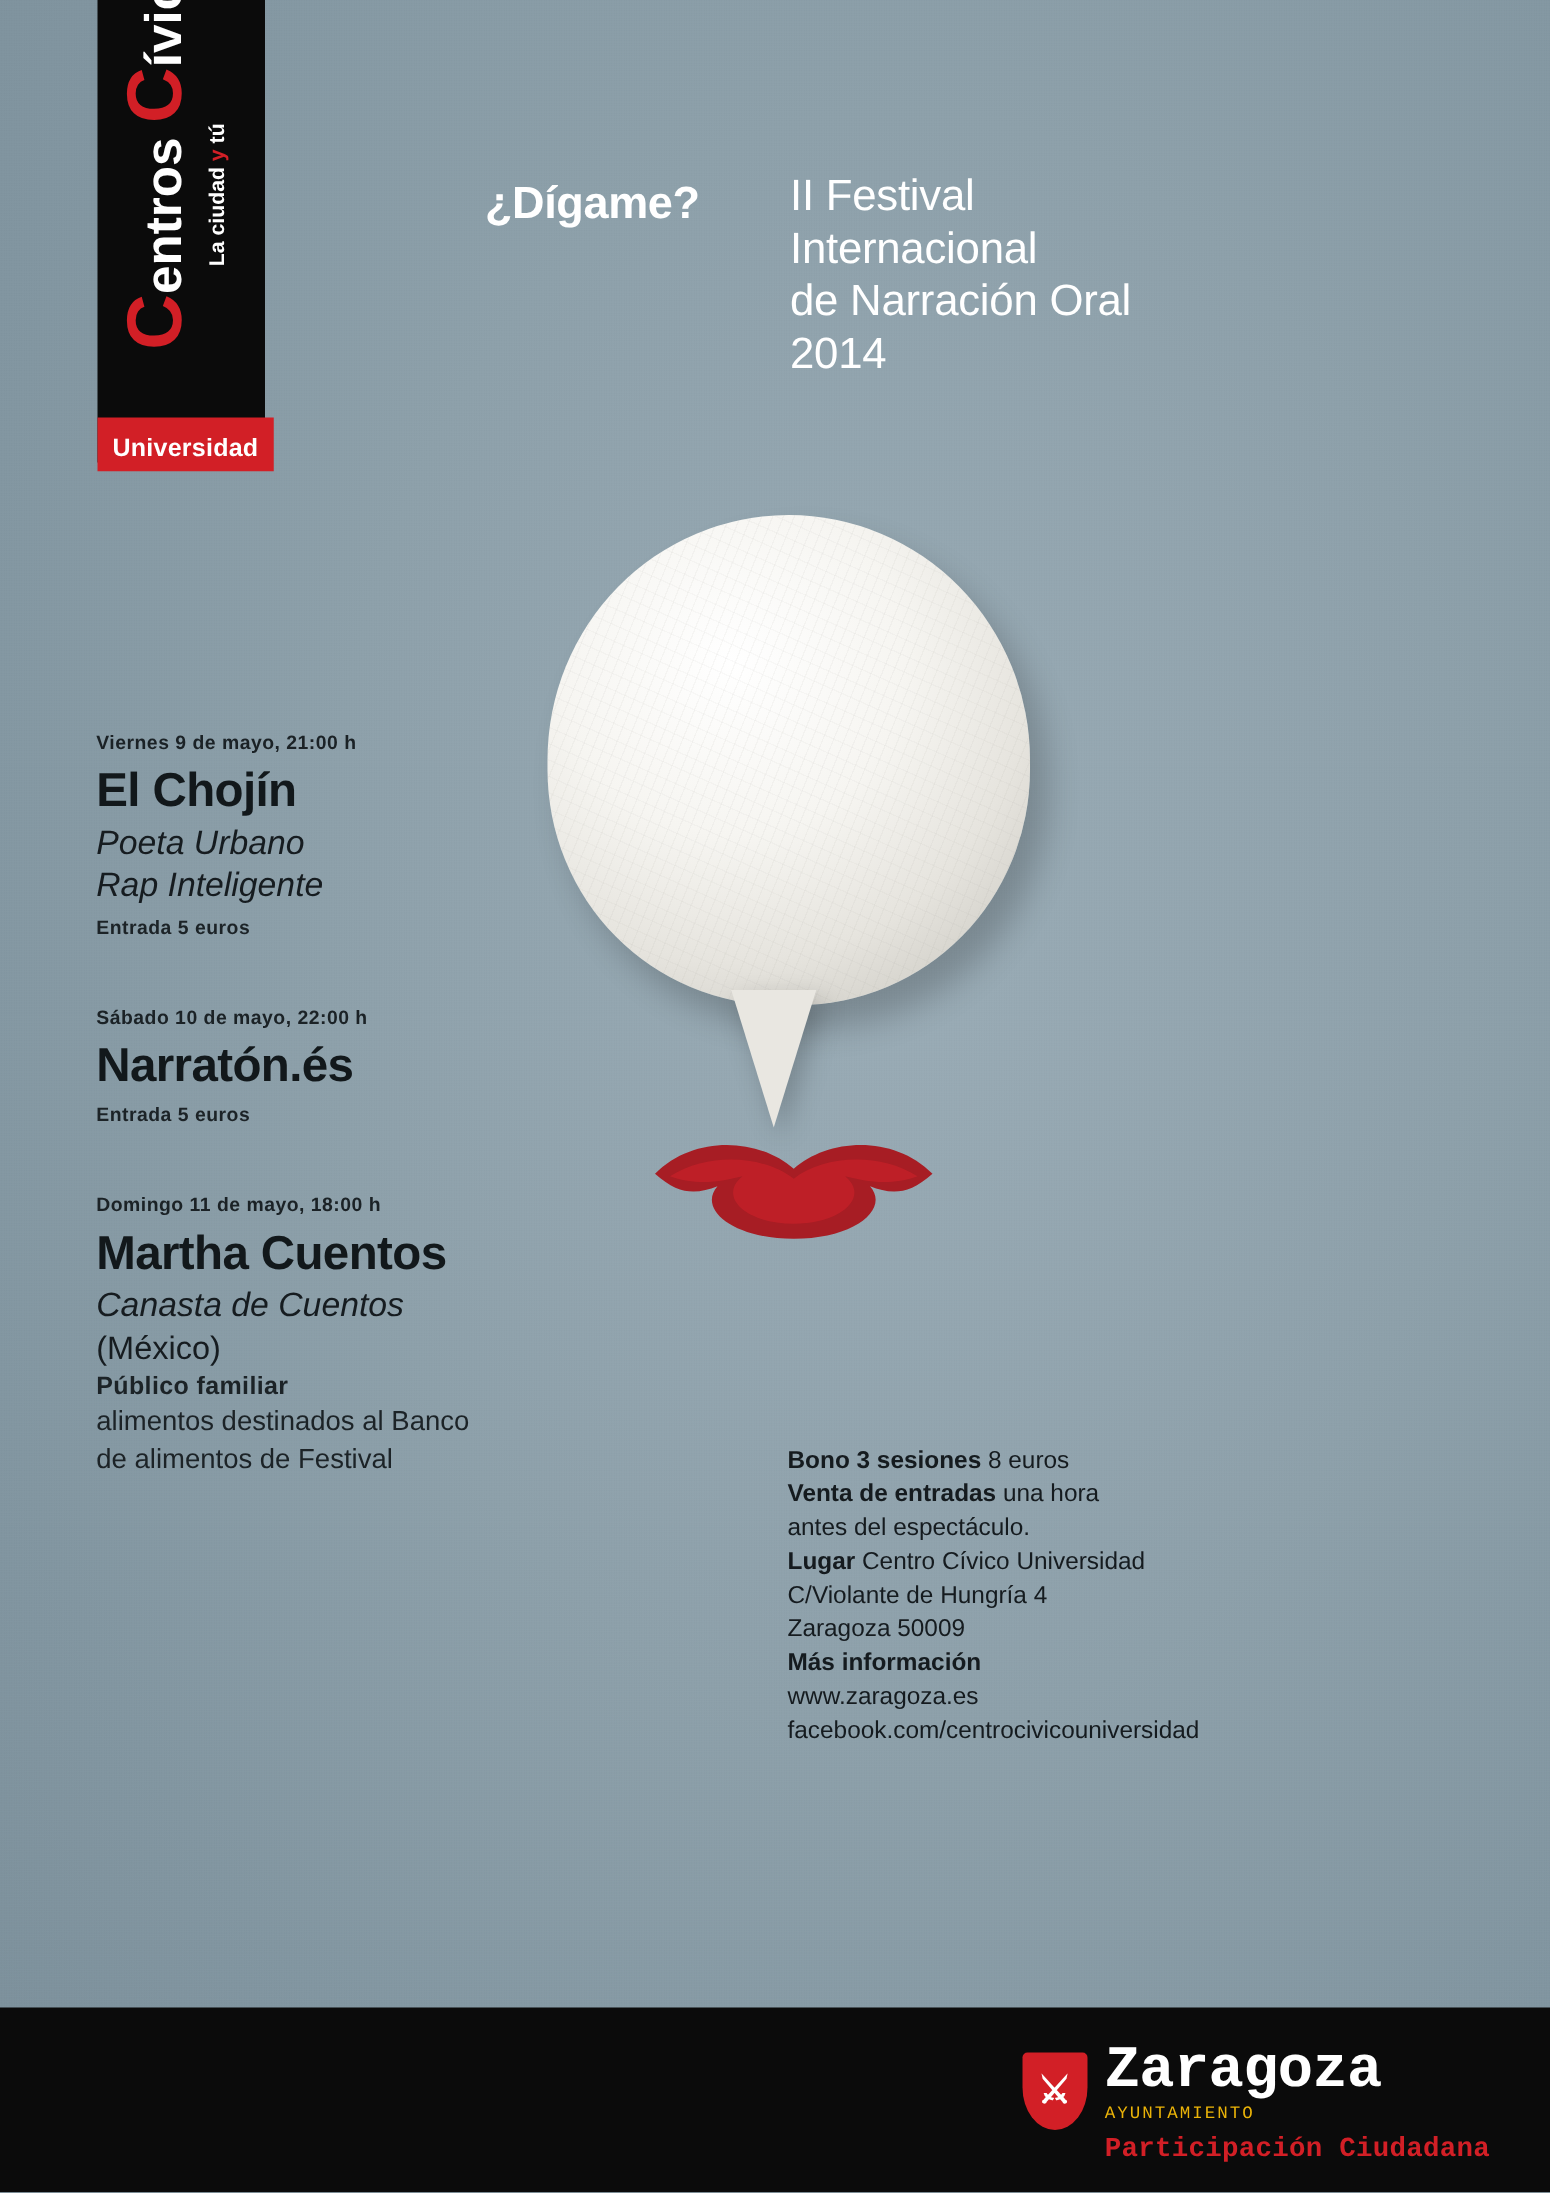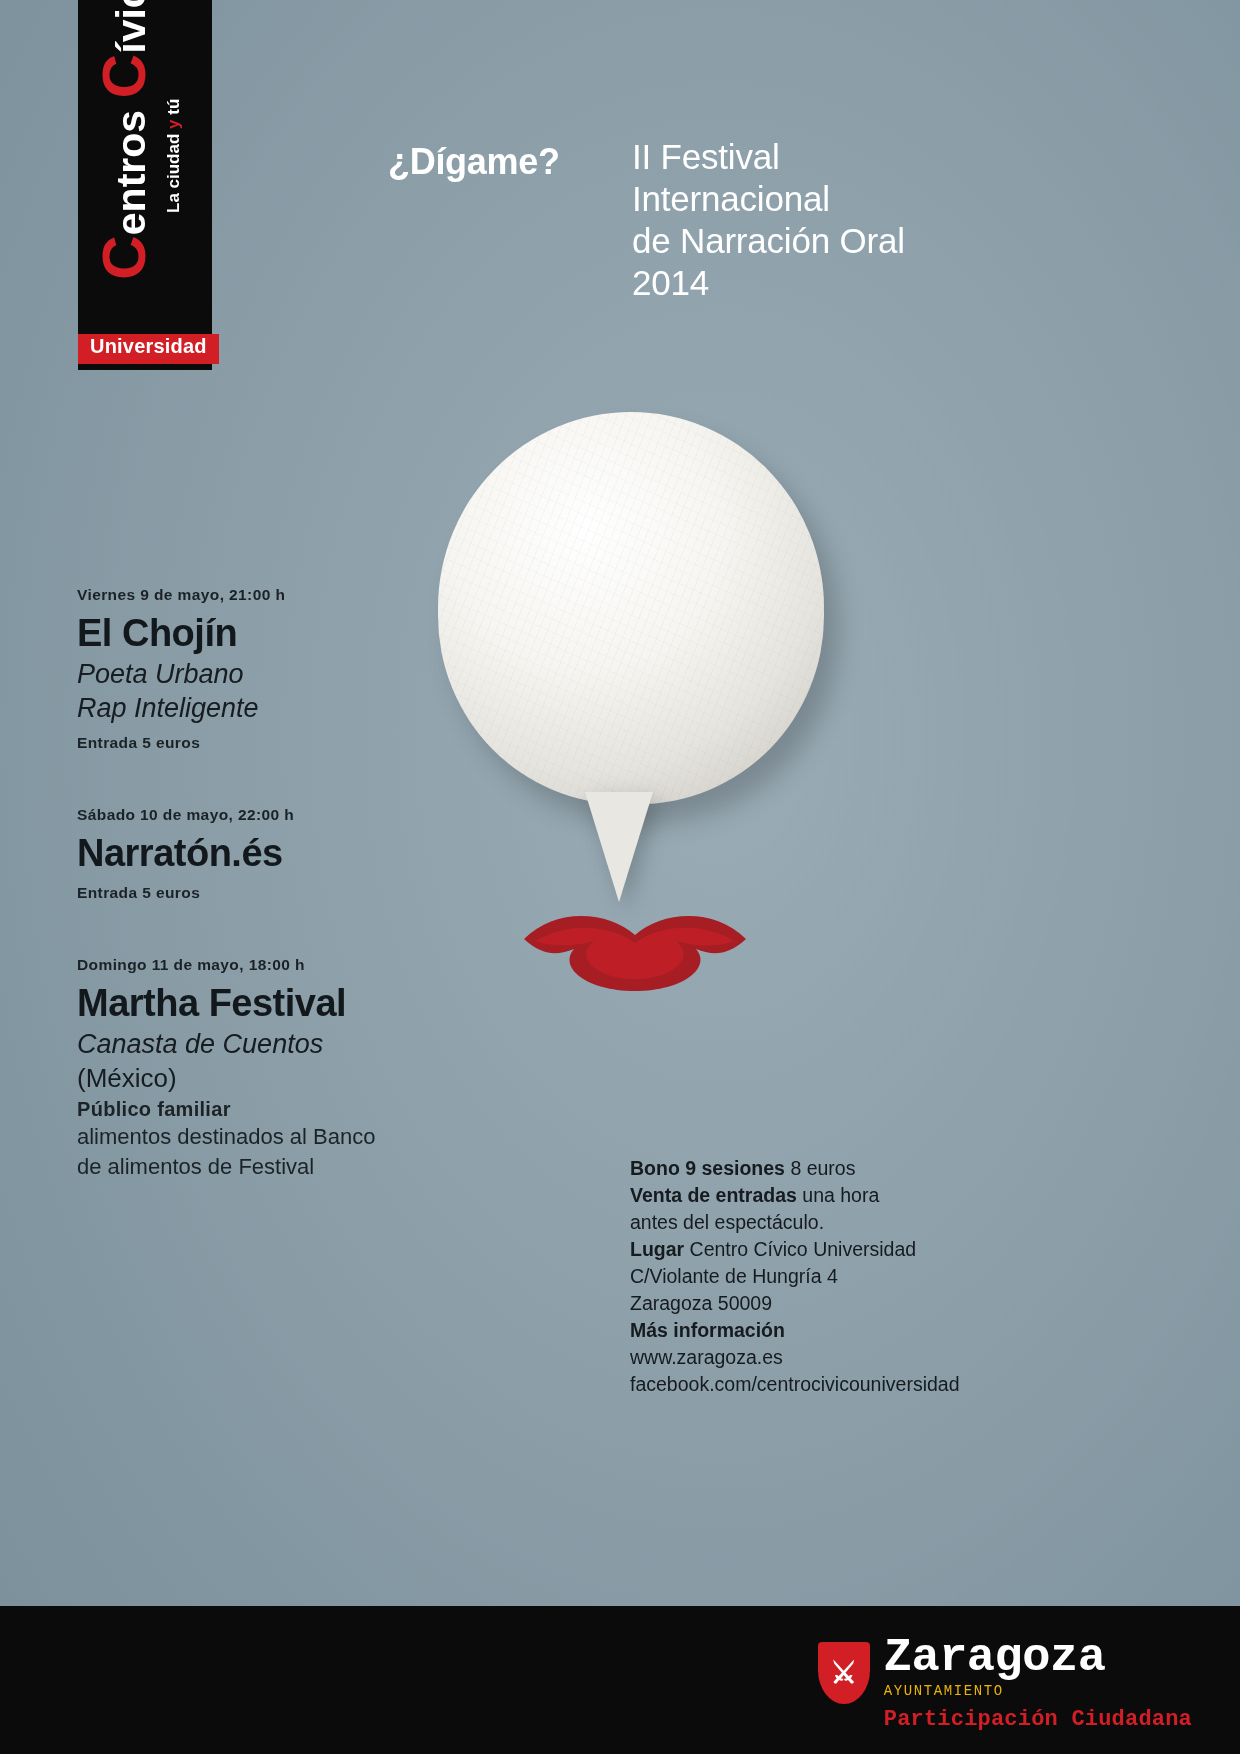--- a/index.html
+++ b/index.html
@@ -78,21 +78,21 @@
     color: #d21f26;
   }
   .universidad-tag {
     position: absolute;
     left: 78px;
     top: 334px;
     background: #d21f26;
     color: #ffffff;
     font-size: 20px;
     font-weight: bold;
-    padding: 1px 12px 6px 12px;
+    padding: 14px 12px 6px 12px;
     letter-spacing: 0.2px;
   }
 
   
   .digame {
     position: absolute;
     left: 388px;
     top: 141px;
     color: #ffffff;
     font-size: 36px;
@@ -324,34 +324,34 @@
     </div>
 
     <div class="event">
       <div class="ev-date">Sábado 10 de mayo, 22:00 h</div>
       <div class="ev-name">Narratón.és</div>
       <div class="ev-price">Entrada 5 euros</div>
     </div>
 
     <div class="event">
       <div class="ev-date">Domingo 11 de mayo, 18:00 h</div>
-      <div class="ev-name">Martha Festival</div>
+      <div class="ev-name">Martha Cuentos</div>
       <div class="ev-sub-italic">Canasta de Cuentos</div>
       <div class="ev-plain">(México)</div>
       <div class="ev-bold-small">Público familiar</div>
       <div class="ev-note">
         <div>alimentos destinados al Banco</div>
         <div>de alimentos de Festival</div>
       </div>
     </div>
 
   </div>
 
   <div class="info">
-    <div class="line"><b>Bono 9 sesiones</b><span> 8 euros</span></div>
+    <div class="line"><b>Bono 3 sesiones</b><span> 8 euros</span></div>
     <div class="line"><b>Venta de entradas</b><span> una hora</span></div>
     <div class="line">antes del espectáculo.</div>
     <div class="line"><b>Lugar</b><span> Centro Cívico Universidad</span></div>
     <div class="line">C/Violante de Hungría 4</div>
     <div class="line">Zaragoza 50009</div>
     <div class="line"><b>Más información</b></div>
     <div class="line">www.zaragoza.es</div>
     <div class="line">facebook.com/centrocivicouniversidad</div>
   </div>
 

